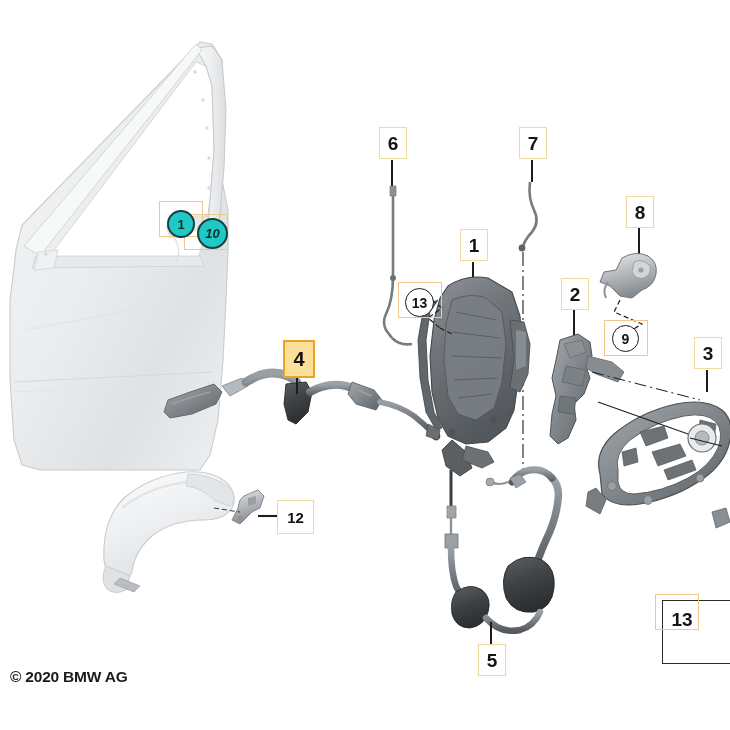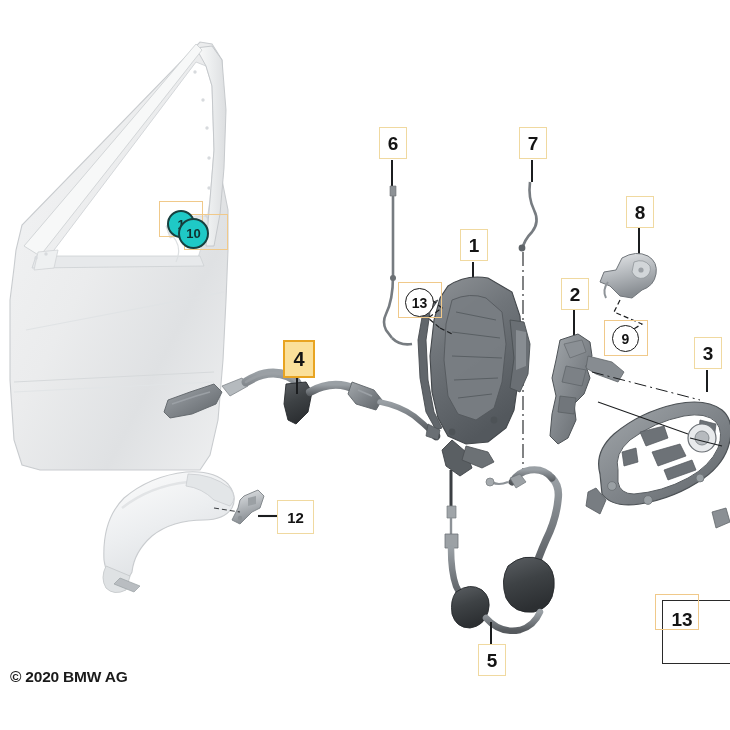--- a/index.html
+++ b/index.html
@@ -302,21 +302,21 @@
       <ellipse cx="708" cy="652" rx="8" ry="3.5" fill="#7d8287"></ellipse>
     </g>
   </svg>
 
   <div class="hlbox" style="left:159px;top:201px;width:42px;height:34px;"></div>
   <div class="hlbox" style="left:184px;top:214px;width:42px;height:34px;"></div>
 
   <div class="teal" style="left:167px;top:210px;width:24px;height:24px;font-size:13px;">
     <span>1</span>
   </div>
-  <div class="teal" style="left:178px;top:218px;width:27px;height:27px;font-size:13px;">
+  <div class="teal" style="left:197px;top:218px;width:27px;height:27px;font-size:13px;font-style:italic;">
     <span>10</span>
   </div>
 
   <div class="label lbl-box" style="left:460px;top:229px;width:26px;height:30px;font-size:19px;">
     <span>1</span>
   </div>
 
   <div class="label lbl-box" style="left:561px;top:278px;width:26px;height:30px;font-size:19px;">
     <span>2</span>
   </div>

